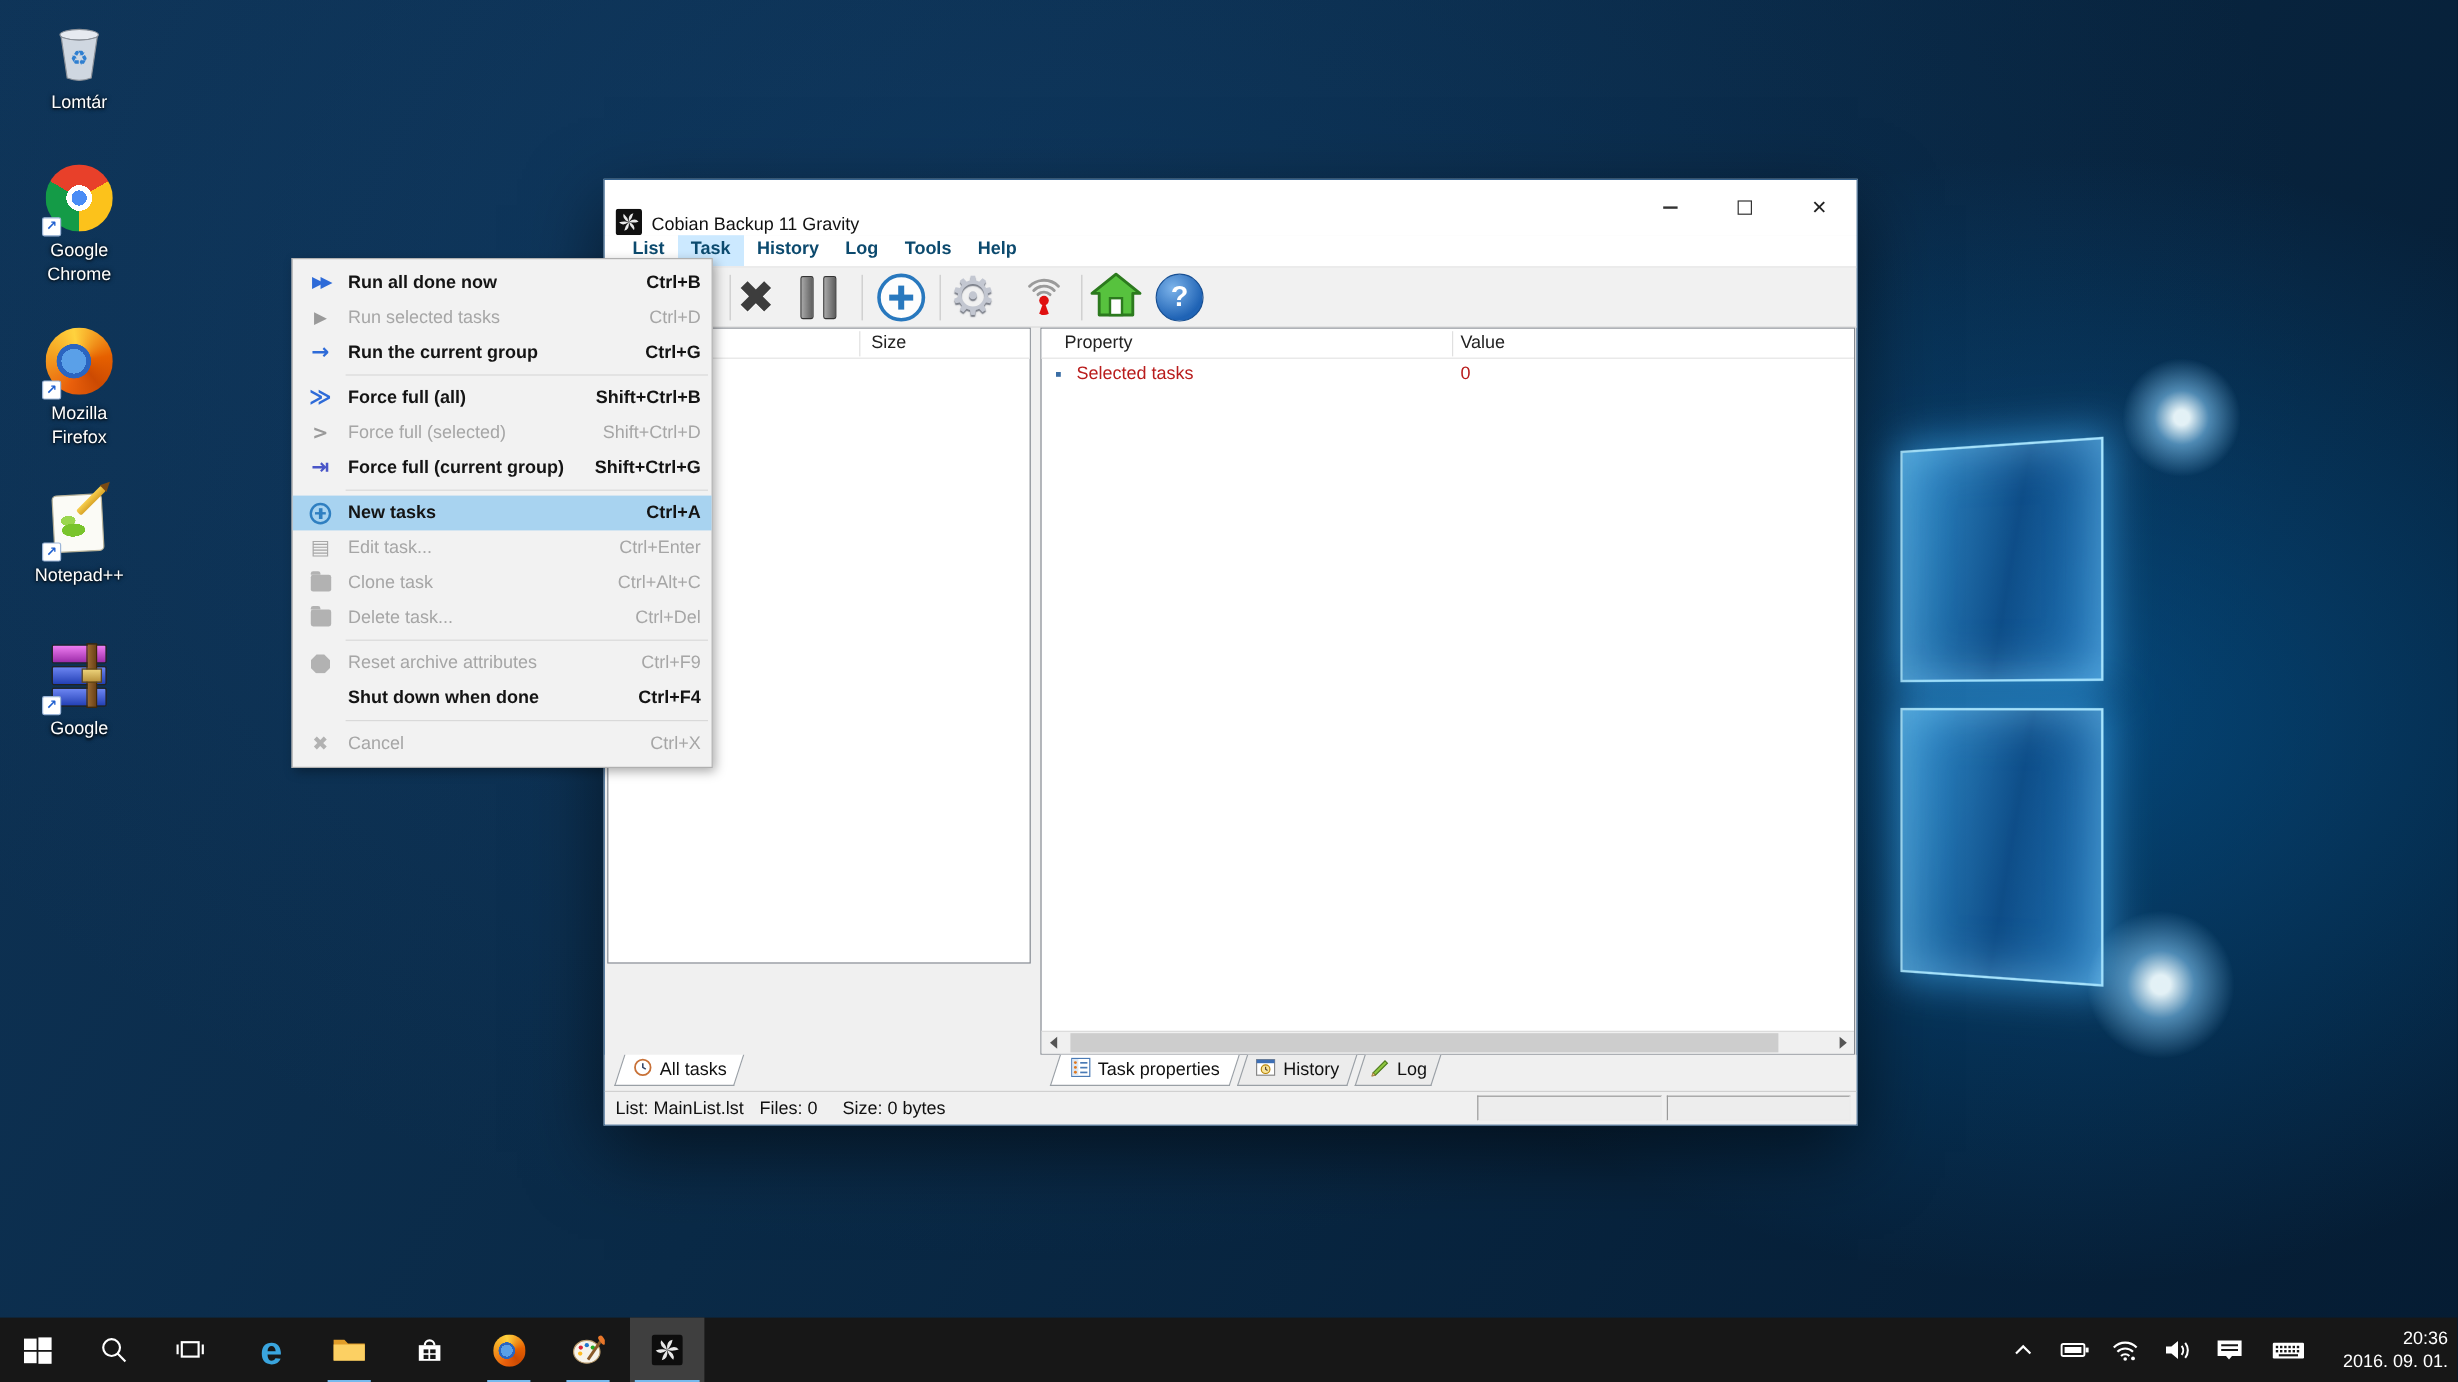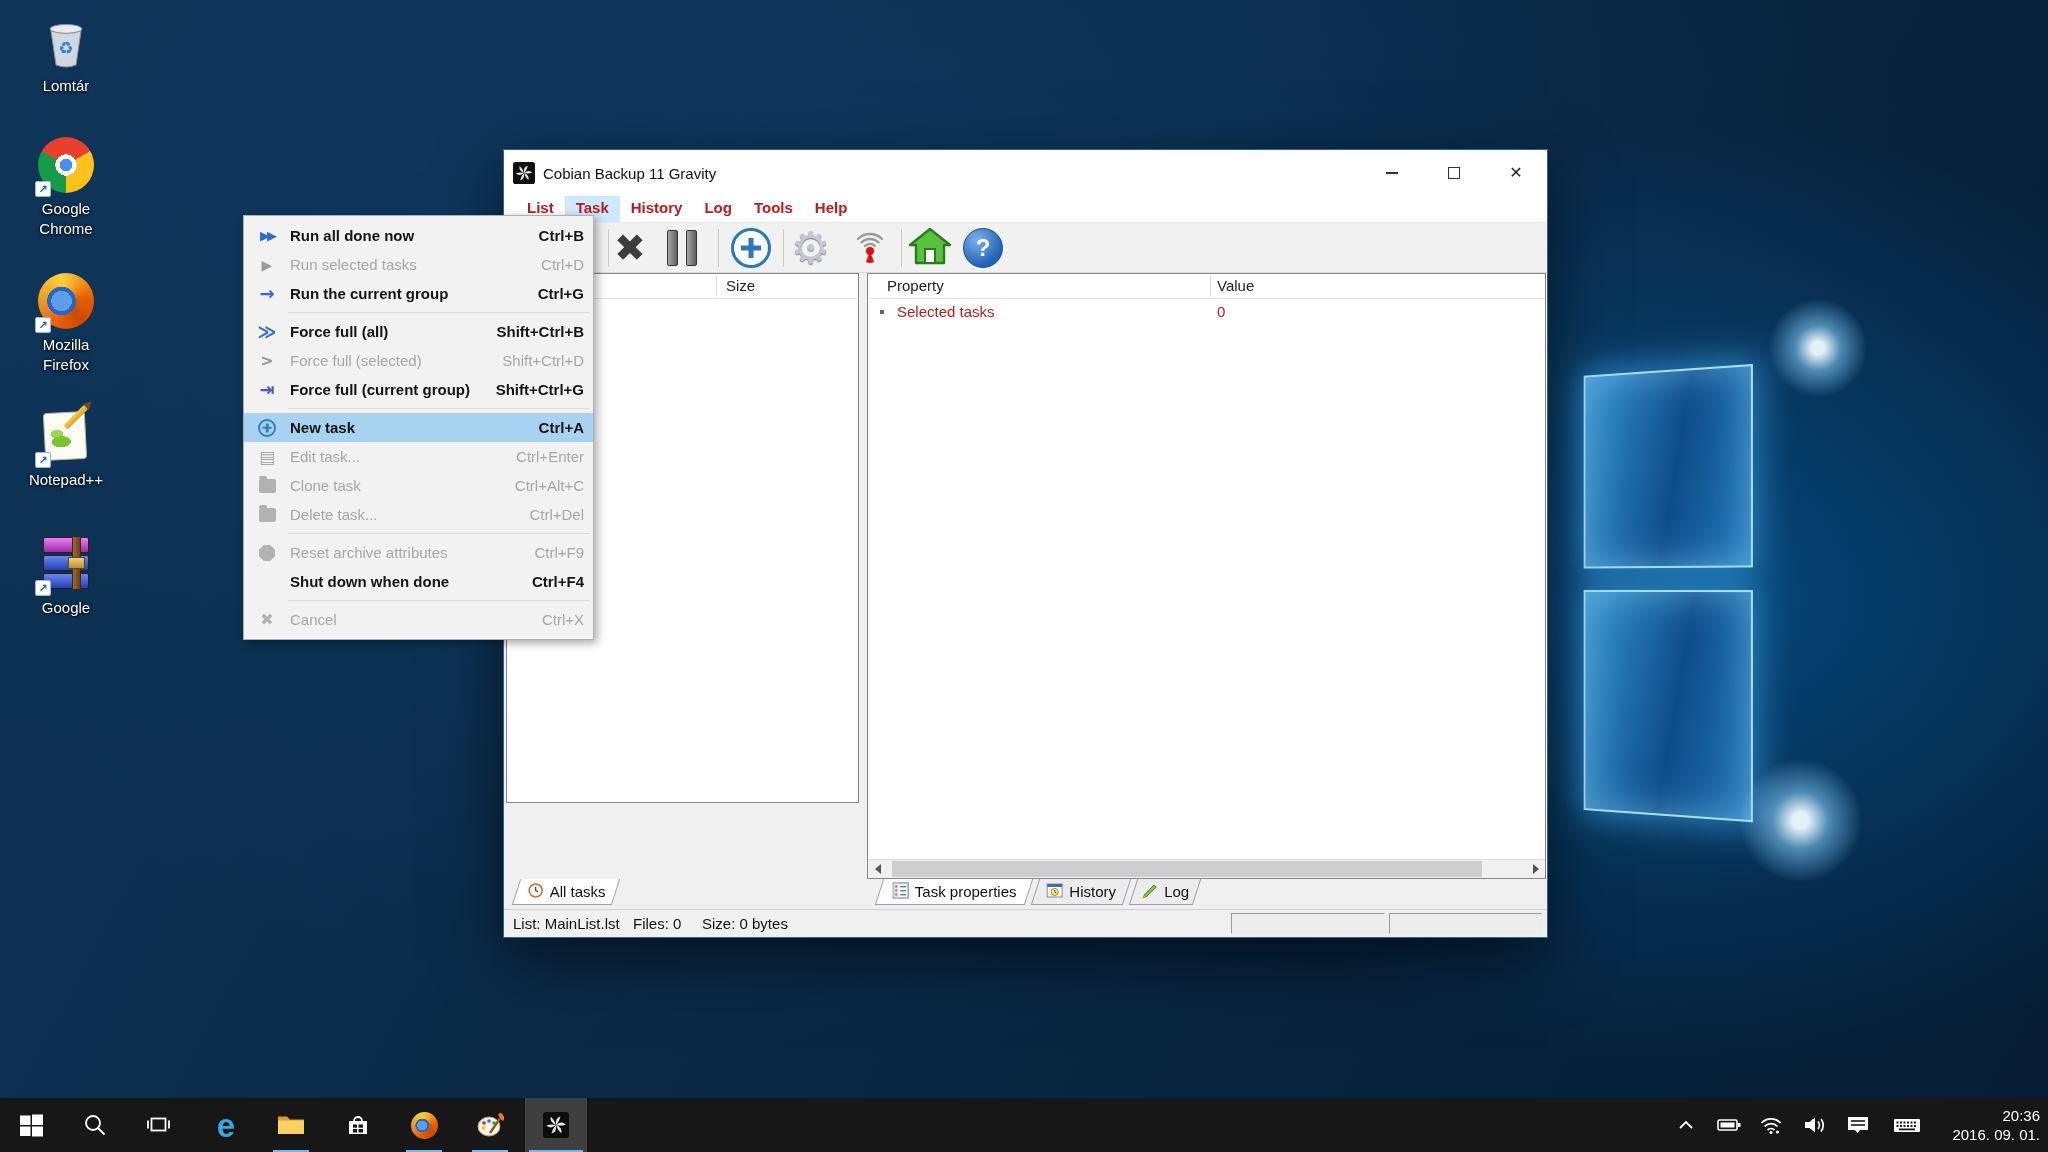--- a/index.html
+++ b/index.html
@@ -55,31 +55,31 @@
   .rar .b1{top:1px;background:linear-gradient(#ef7ef2,#a country 0)}
   .rar .b1{top:1px;background:linear-gradient(#ef7ef2,#9c2ba8)}
   .rar .b2{top:19px;background:linear-gradient(#6d86f2,#2340b5)}
   .rar .b3{top:37px;background:linear-gradient(#6d86f2,#2340b5)}
   .rar .strap{position:absolute;right:10px;top:0;width:9px;height:54px;background:linear-gradient(90deg,#9a6a30,#6a4218);border:1px solid #3f2808}
   .rar .buckle{position:absolute;right:6px;top:21px;width:17px;height:12px;background:linear-gradient(#ecd27a,#b9923c);border:1px solid #5e4614}
 
   
   #win{position:absolute;left:503px;top:149px;width:1045px;height:789px;background:#f0f0f0;
     border:1px solid #35618c;box-shadow:0 22px 60px rgba(0,0,0,.55)}
-  .titlebar{position:absolute;left:0;top:0;right:0;height:46px;background:#fff;display:flex;align-items:center}
+  .titlebar{position:absolute;left:0;top:0;right:0;height:46px;background:#fff;display:flex;align-items:flex-end}
   .titlebar .appico{margin:0 8px 0 9px;width:22px;height:22px;flex:none}
   .titlebar .ttl{font-size:15px;color:#111}
   .capbtns{position:absolute;right:0;top:0;height:46px;display:flex}
   .capbtn{width:62px;height:46px;display:flex;align-items:center;justify-content:center;color:#222}
   .cap-min{width:12px;height:2px;background:#333}
   .cap-max{width:12px;height:12px;border:1.4px solid #333}
   .cap-close{font-size:16px;line-height:1;font-family:"DejaVu Sans",sans-serif}
 
   .menubar{position:absolute;left:0;top:46px;right:0;height:26px;background:#fff;display:flex;padding-left:12px;font-size:15px;font-weight:bold}
-  .mbi{padding:3px 11px;color:#b91c1c}
+  .mbi{padding:3px 11px;color:#0c4a6e}
   .mbi.active{background:#cce9ff}
 
   .toolbar{position:absolute;left:0;top:72px;right:0;height:51px;background:#f1f1f1;border-top:1px solid #e6e6e6;border-bottom:1px solid #d9d9d9}
   .tb{position:absolute;top:50%;transform:translateY(-50%)}
   .tbsep{position:absolute;top:6px;width:1px;height:38px;background:#c9c9c9}
   .tb-x{left:110px;font-size:38px;line-height:1;color:#3d3d3d;font-weight:bold;font-family:"DejaVu Sans",sans-serif;text-shadow:0 1px 0 #fff}
   .tb-pause{left:163px;display:flex;gap:8px}
   .tb-pause i{display:block;width:11px;height:36px;background:linear-gradient(90deg,#a8a8a8,#5f5f5f);border:1px solid #333;border-radius:2px}
   .tb-plus{left:227px;width:40px;height:40px;border:3px solid #2878be;border-radius:50%;background:#fdfdfd;position:absolute}
   .tb-plus::before,.tb-plus::after{content:'';position:absolute;background:#2878be;left:50%;top:50%}
@@ -423,21 +423,21 @@
       <span class="sc">Shift+Ctrl+D</span>
     </div>
     <div class="mi on">
       <span class="ic ic-fgrp">⇥</span>
       <span class="lbl">Force full (current group)</span>
       <span class="sc">Shift+Ctrl+G</span>
     </div>
     <div class="msep"></div>
     <div class="mi on hl">
       <span class="ic"><span class="ic-new"></span></span>
-      <span class="lbl">New task</span>
+      <span class="lbl">New tasks</span>
       <span class="sc">Ctrl+A</span>
     </div>
     <div class="mi off">
       <span class="ic ic-edit">▤</span>
       <span class="lbl">Edit task...</span>
       <span class="sc">Ctrl+Enter</span>
     </div>
     <div class="mi off">
       <span class="ic"><span class="ic-folder"></span></span>
       <span class="lbl">Clone task</span>

